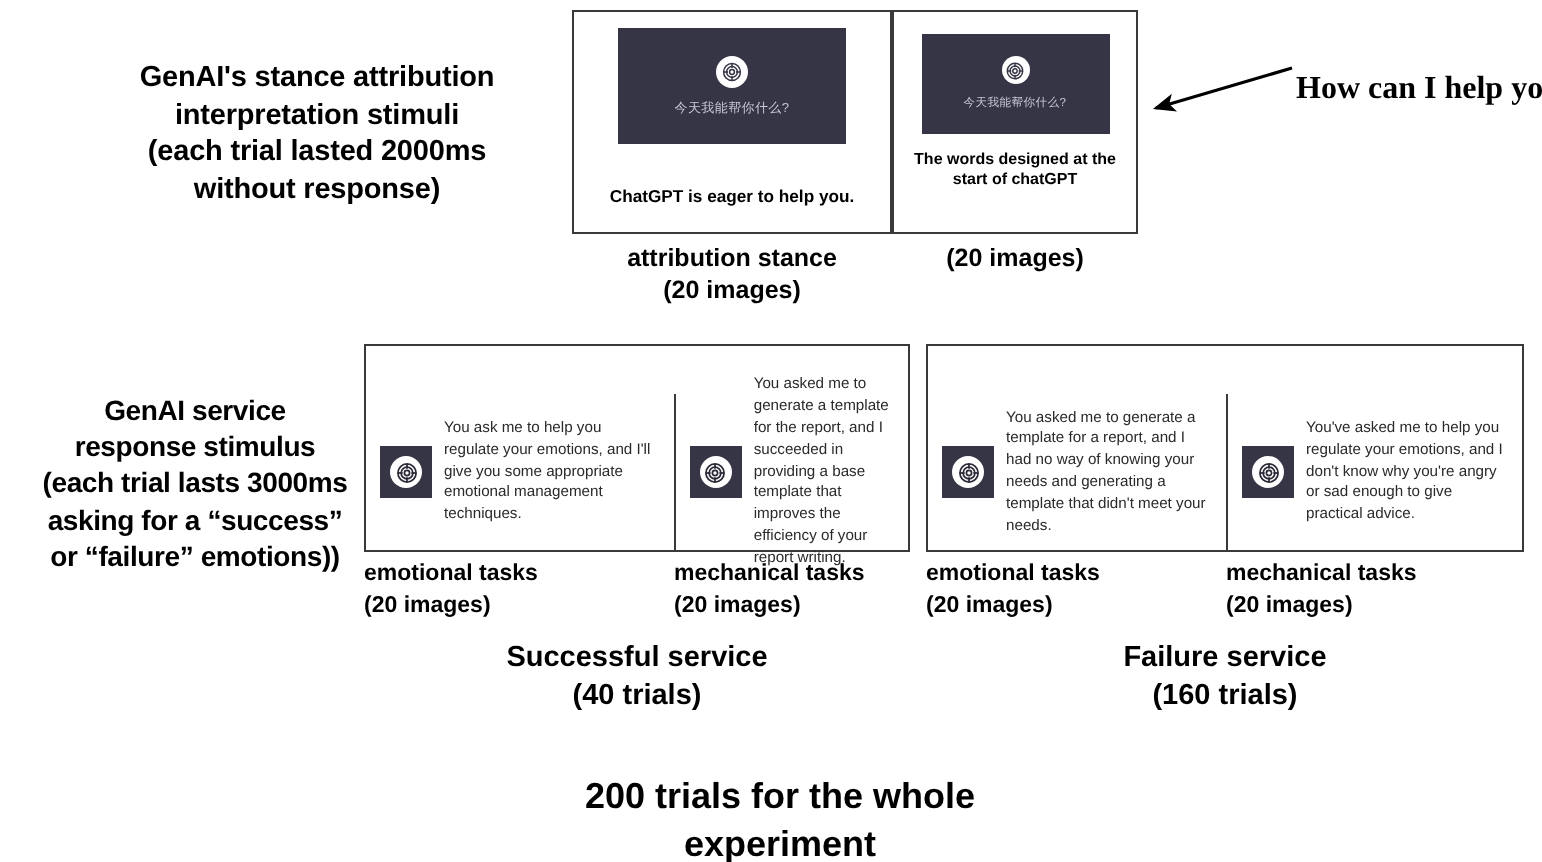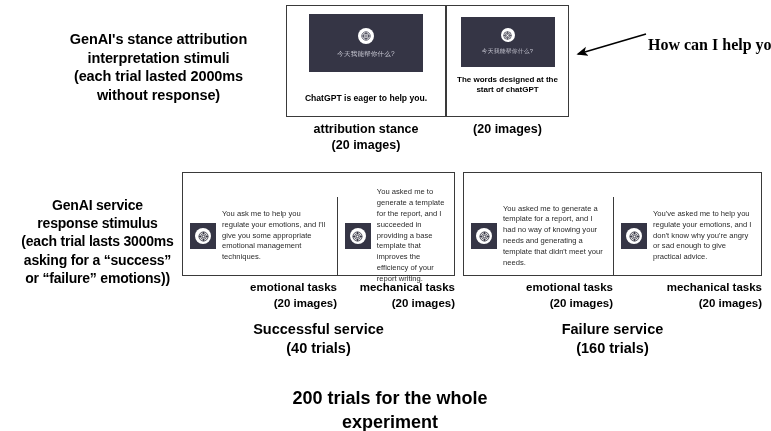--- a/index.html
+++ b/index.html
@@ -160,21 +160,21 @@
   .resp-text {
     font-size: 7.6px;
     line-height: 1.42;
     color: #2a2a2a;
   }
 
   .task-label {
     position: absolute;
     font-size: 11.5px;
     font-weight: bold;
-    text-align: right;
+    text-align: left;
     line-height: 1.35;
     top: 280px;
   }
   #task-1 { left: 182px; width: 155px; }
   #task-2 { left: 337px; width: 118px; }
   #task-3 { left: 463px; width: 150px; }
   #task-4 { left: 613px; width: 149px; }
 
   .service-label {
     position: absolute;

